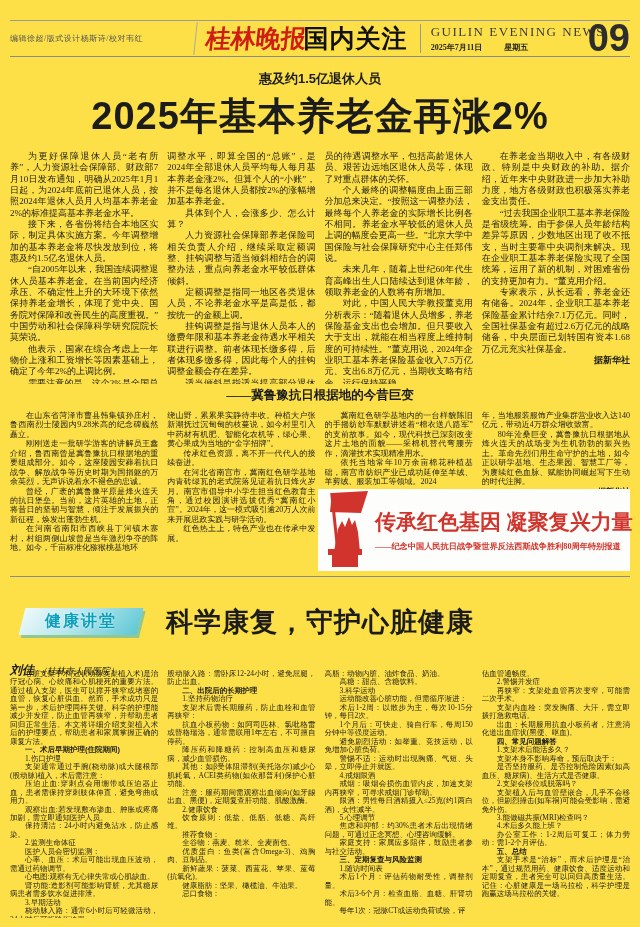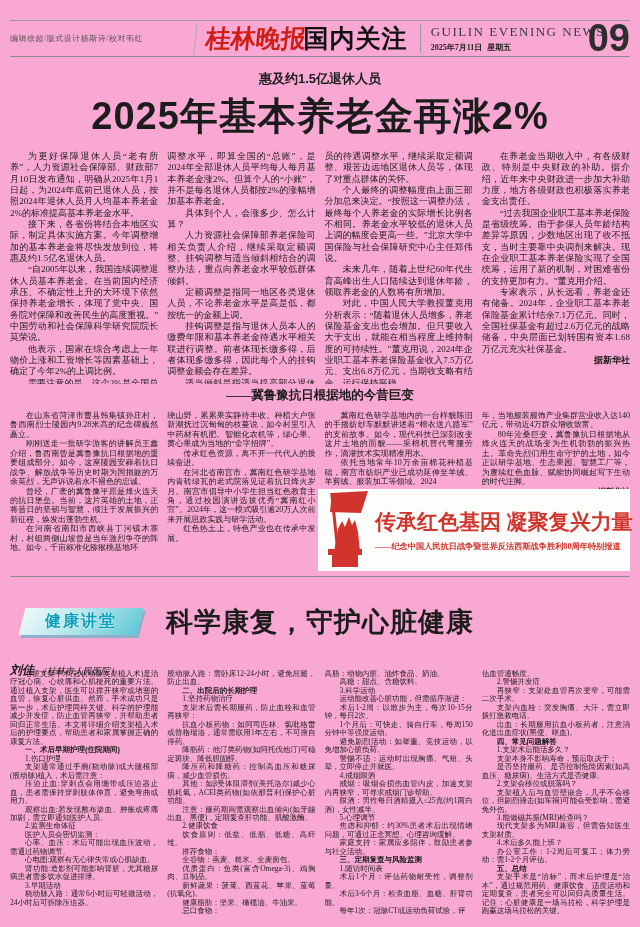--- a/index.html
+++ b/index.html
@@ -1,18 +1,18 @@
 <!DOCTYPE html>
 <html lang="zh"><head>
 <meta charset="utf-8">
 <style>
   * { box-sizing: border-box; margin: 0; padding: 0; }
   html,body { background:#f3f3f1; }
   .page {
-    width: 640px; height: 927px; margin: 0 auto; background: #f9a8d4;
+    width: 640px; height: 927px; margin: 0 auto; background: #fde047;
     font-family: "Liberation Serif", "DejaVu Serif", serif;
     color: #1c1c1c; overflow: hidden; position: relative;
     padding: 0 10px;
   }
   
   .header {
     margin-top: 20px; height: 37px;
     border-top: 1px solid #9a9a9a; border-bottom: 1px solid #8a8a8a;
     display: flex; align-items: center;
   }
@@ -23,21 +23,21 @@
     transform: skewX(-6deg); white-space: nowrap;
   }
   .section-title {
     width: 118px; font-size: 25px; font-weight: bold; color: #111;
     font-family: "Liberation Sans", "DejaVu Sans", sans-serif;
     letter-spacing: 1px; white-space: nowrap;
   }
   .eng-block { border-left: 1px solid #999; padding-left: 10px; width: 168px; }
   .eng-name { font-size: 13px; letter-spacing: 1.5px; color: #3a3a3a; white-space: nowrap; }
   .date-line { font-size: 8px; font-weight: bold; color: #222; margin-top: 2px; }
-  .date-line .wd { margin-left: 3px; }
+  .date-line .wd { margin-left: 20px; }
   .pageno {
     flex: 1; text-align: right; font-size: 38px; font-weight: 900; color: #2d2d2d;
     font-family: "Liberation Sans", "DejaVu Sans", sans-serif;
   }
   
   .kicker { margin-top: 13px; text-align: center; font-size: 13px; font-weight: bold;
     font-family: "Liberation Sans", "DejaVu Sans", sans-serif; }
   .headline {
     margin-top: 3px; text-align: center; font-size: 38px; font-weight: 900;
     font-family: "Liberation Sans", "DejaVu Sans", sans-serif; letter-spacing: 1px;
@@ -120,21 +120,21 @@
         </div>
       <div class="col">
           <p class="flush">调整水平，即算全国的“总账”，是2024年全部退休人员平均每人每月基本养老金涨2%。但算个人的“小账”，并不是每名退休人员都按2%的涨幅增加基本养老金。</p>
           <p>具体到个人，会涨多少、怎么计算？</p>
           <p>人力资源社会保障部养老保险司相关负责人介绍，继续采取定额调整、挂钩调整与适当倾斜相结合的调整办法，重点向养老金水平较低群体倾斜。</p>
           <p>定额调整是指同一地区各类退休人员，不论养老金水平是高是低，都按统一的金额上调。</p>
           <p>挂钩调整是指与退休人员本人的缴费年限和基本养老金待遇水平相关联进行调整。前者体现长缴多得，后者体现多缴多得，因此每个人的挂钩调整金额会存在差异。</p>
           <p>适当倾斜是指适当提高部分退休人</p>
         </div>
       <div class="col">
-          <p class="flush">员的待遇调整水平，继续采取定额调整、艰苦边远地区退休人员等，体现了对重点群体的关怀。</p>
+          <p class="flush">员的待遇调整水平，包括高龄退休人员、艰苦边远地区退休人员等，体现了对重点群体的关怀。</p>
           <p>个人最终的调整幅度由上面三部分加总来决定。“按照这一调整办法，最终每个人养老金的实际增长比例各不相同。养老金水平较低的退休人员上调的幅度会更高一些。”北京大学中国保险与社会保障研究中心主任郑伟说。</p>
           <p>未来几年，随着上世纪60年代生育高峰出生人口陆续达到退休年龄，领取养老金的人数将有所增加。</p>
           <p>对此，中国人民大学教授董克用分析表示：“随着退休人员增多，养老保险基金支出也会增加。但只要收入大于支出，就能在相当程度上维持制度的可持续性。”董克用说，2024年企业职工基本养老保险基金收入7.5万亿元、支出6.8万亿元，当期收支略有结余、运行保持平稳。</p>
         </div>
       <div class="col">
           <p>在养老金当期收入中，有各级财政、特别是中央财政的补助。据介绍，近年来中央财政进一步加大补助力度，地方各级财政也积极落实养老金支出责任。</p>
           <p>“过去我国企业职工基本养老保险是省级统筹。由于参保人员年龄结构差异等原因，少数地区出现了收不抵支，当时主要靠中央调剂来解决。现在企业职工基本养老保险实现了全国统筹，运用了新的机制，对困难省份的支持更加有力。”董克用介绍。</p>
           <p>专家表示，从长远看，养老金还有储备。2024年，企业职工基本养老保险基金累计结余7.1万亿元。同时，全国社保基金有超过2.6万亿元的战略储备，中央层面已划转国有资本1.68万亿元充实社保基金。</p>
           <p class="bold flush" style="text-align: right;">据新华社</p>
         </div>
@@ -199,35 +199,35 @@
       </div>
     </div>
     <div class="cols a3cols">
       <div class="col">
           <p>心脏支架手术(冠状动脉支架植入术)是治疗冠心病、心绞痛和心肌梗死的重要方法。通过植入支架，医生可以撑开狭窄或堵塞的血管，恢复心脏供血。然而，手术成功只是第一步，术后护理同样关键。科学的护理能减少并发症，防止血管再狭窄，并帮助患者回归正常生活。本文将详细介绍支架植入术后的护理要点，帮助患者和家属掌握正确的康复方法。</p>
           <p class="bold">一、术后早期护理(住院期间)</p>
           <p>1.伤口护理</p>
           <p>支架通常通过手腕(桡动脉)或大腿根部(股动脉)植入，术后需注意：</p>
           <p>压迫止血:穿刺点会用绷带或压迫器止血，患者需保持穿刺肢体伸直，避免弯曲或用力。</p>
           <p>观察出血:若发现敷布渗血、肿胀或疼痛加剧，需立即通知医护人员。</p>
+          <p>保持清洁：24小时内避免沾水，防止感染。</p>
           <p>2.监测生命体征</p>
           <p>医护人员会密切监测：</p>
           <p>心率、血压：术后可能出现血压波动，需通过药物调节。</p>
           <p>心电图:观察有无心律失常或心肌缺血。</p>
           <p>肾功能:造影剂可能影响肾脏，尤其糖尿病患者需多饮水促进排泄。</p>
           <p>3.早期活动</p>
           <p>桡动脉入路：通常6小时后可轻微活动，24小时后可拆除压迫器。</p>
         </div>
       <div class="col">
           <p class="flush">股动脉入路：需卧床12-24小时，避免屈腿，防止出血。</p>
           <p class="bold">二、出院后的长期护理</p>
           <p>1.坚持药物治疗</p>
           <p>支架术后需长期服药，防止血栓和血管再狭窄：</p>
           <p>抗血小板药物：如阿司匹林、氯吡格雷或替格瑞洛，通常需联用1年左右，不可擅自停药。</p>
-          <p>降脂药：他汀类药物(如阿托伐他汀)可稳定斑块、降低胆固醇。</p>
           <p>降压药和降糖药：控制高血压和糖尿病，减少血管损伤。</p>
           <p>其他：如β受体阻滞剂(美托洛尔)减少心肌耗氧，ACEI类药物(如依那普利)保护心脏功能。</p>
           <p>注意：服药期间需观察出血倾向(如牙龈出血、黑便)，定期复查肝功能、肌酸激酶。</p>
           <p>2.健康饮食</p>
           <p>饮食原则：低盐、低脂、低糖、高纤维。</p>
           <p>推荐食物：</p>
           <p>全谷物：燕麦、糙米、全麦面包。</p>
           <p>优质蛋白：鱼类(富含Omega-3)、鸡胸肉、豆制品。</p>
           <p>新鲜蔬果：菠菜、西蓝花、苹果、蓝莓(抗氧化)。</p>
           <p>健康脂肪：坚果、橄榄油、牛油果。</p>
@@ -260,21 +260,20 @@
           <p>再狭窄：支架处血管再次变窄，可能需二次手术。</p>
           <p>支架内血栓：突发胸痛、大汗，需立即拨打急救电话。</p>
           <p>出血：长期服用抗血小板药者，注意消化道出血症状(黑便、呕血)。</p>
           <p class="bold">四、常见问题解答</p>
           <p>1.支架术后能活多久？</p>
           <p>支架本身不影响寿命，预后取决于：</p>
           <p>是否坚持服药、是否控制危险因素(如高血压、糖尿病)、生活方式是否健康。</p>
           <p>2.支架会移位或脱落吗？</p>
           <p>支架植入后与血管壁嵌合，几乎不会移位，但剧烈撞击(如车祸)可能会受影响，需避免外伤。</p>
           <p>3.能做磁共振(MRI)检查吗？</p>
-          <p>现代支架多为MRI兼容，但需告知医生支架材质。</p>
           <p>4.术后多久能上班？</p>
           <p>办公室工作：1-2周后可复工；体力劳动：需1-2个月评估。</p>
           <p class="bold">五、总结</p>
           <p>支架手术是“治标”，而术后护理是“治本”，通过规范用药、健康饮食、适度运动和定期复查，患者完全可以回归高质量生活。记住：心脏健康是一场马拉松，科学护理是跑赢这场马拉松的关键。</p>
         </div>
     </div>
 
   </section>
 
 </div>

